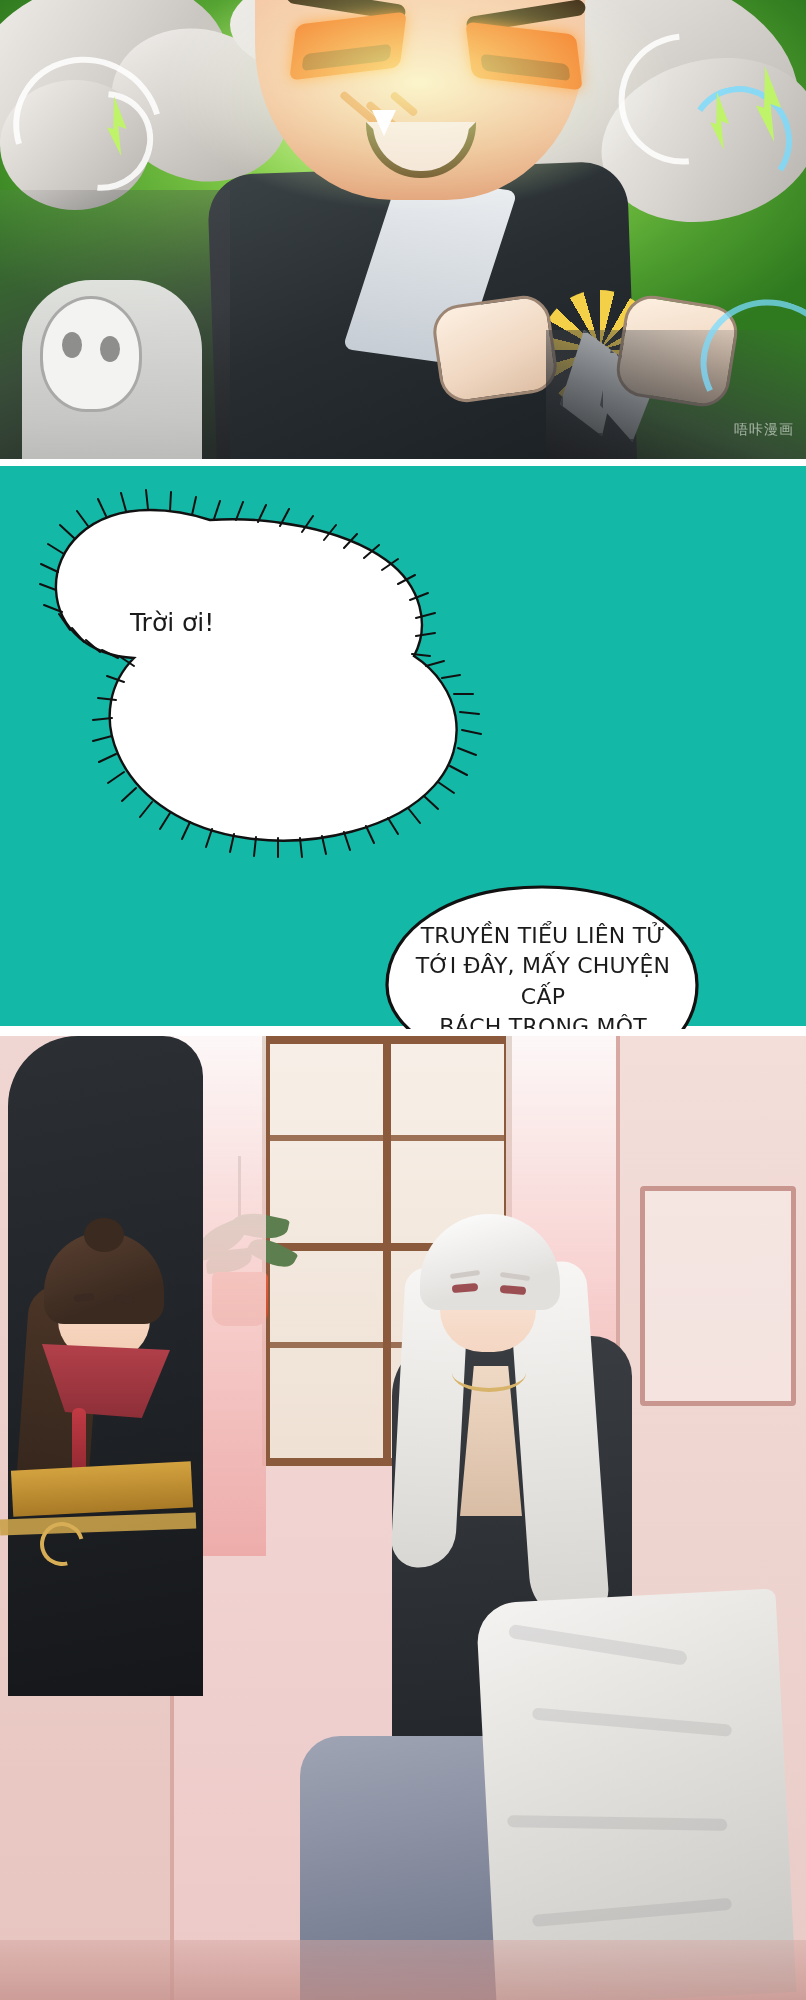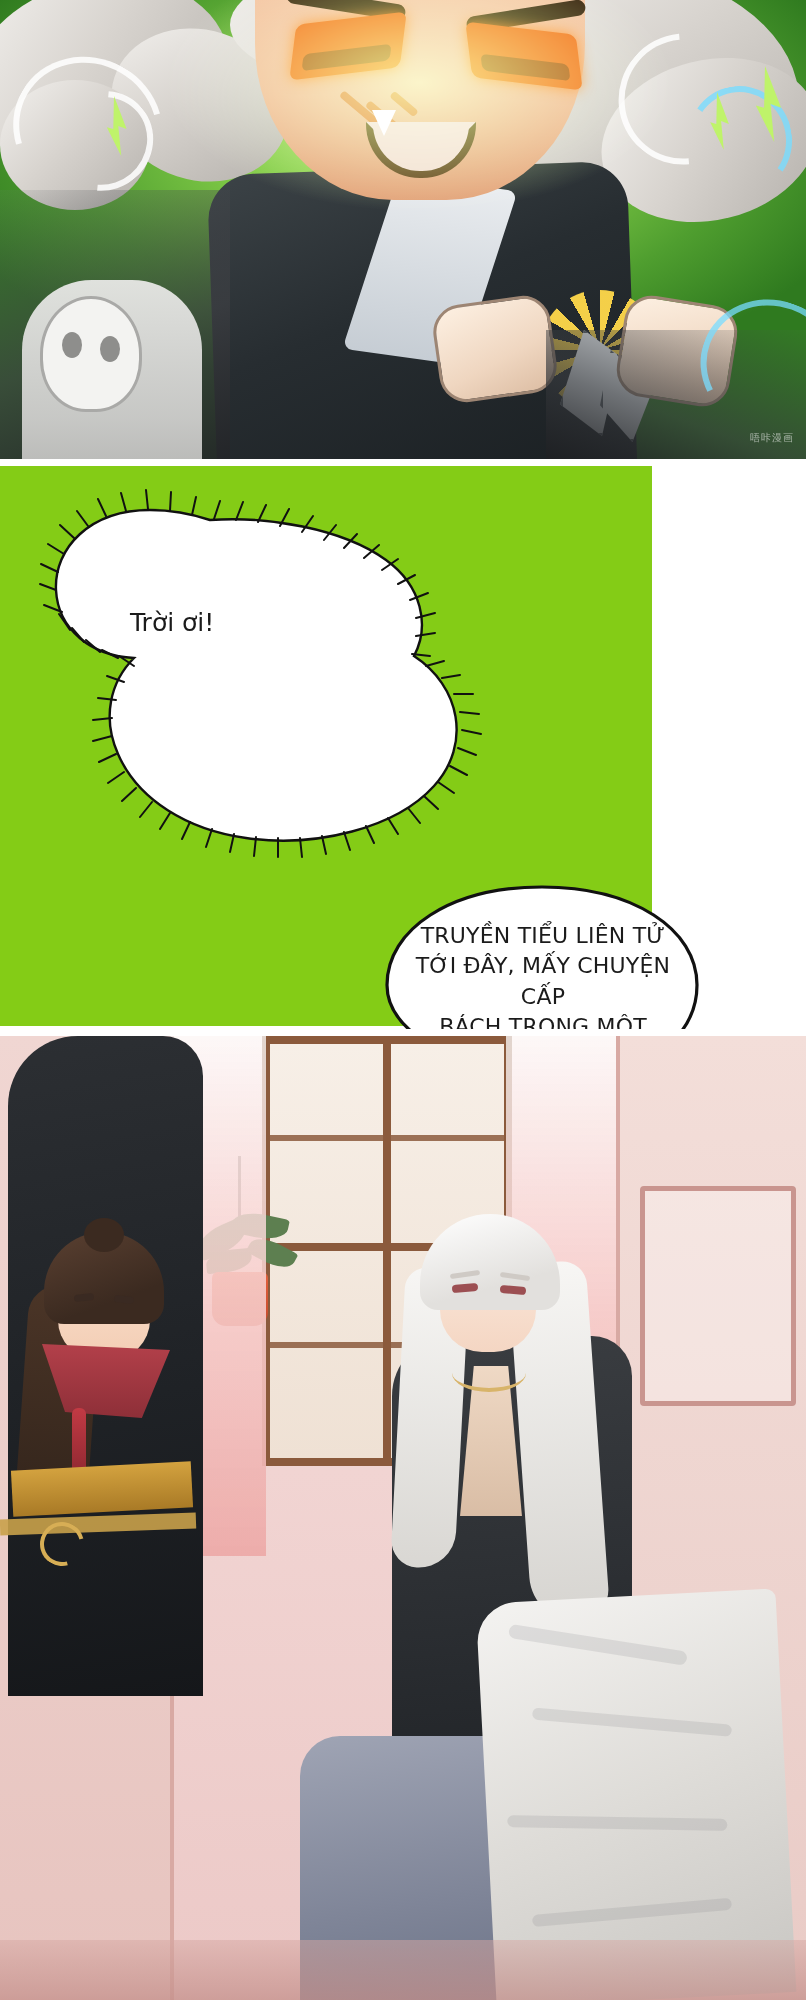--- a/index.html
+++ b/index.html
@@ -221,41 +221,41 @@
     background: #bff36a;
     clip-path: polygon(50% 0, 85% 55%, 62% 50%, 70% 100%, 30% 52%, 48% 55%);
   }
   .fl1 { left: 742px; top: 66px; width: 46px; height: 76px; }
   .fl2 { left: 700px; top: 92px; width: 34px; height: 58px; }
   .fl3 { left: 96px; top: 96px; width: 36px; height: 60px; }
 
   .watermark {
     position: absolute;
     right: 12px;
-    bottom: 14px;
-    font-size: 10px;
+    bottom: 20px;
+    font-size: 14px;
     color: rgba(255,255,255,.55);
     letter-spacing: 1px;
     font-family: Liberation Mono, monospace;
   }
 
   
   .gutter {
     position: absolute;
     left: 0;
     width: 806px;
     background: #ffffff;
   }
 
   
   .panel-2 {
     position: absolute;
     left: 0; top: 466px;
-    width: 652px; height: 560px;
-    background: #84cc16;
+    width: 806px; height: 560px;
+    background: #14b8a6;
   }
 
   .bubble-spiky {
     position: absolute;
     left: 30px; top: 20px;
     width: 520px; height: 380px;
   }
   .bubble-spiky svg { display: block; }
   .bubble-text {
     position: absolute;

